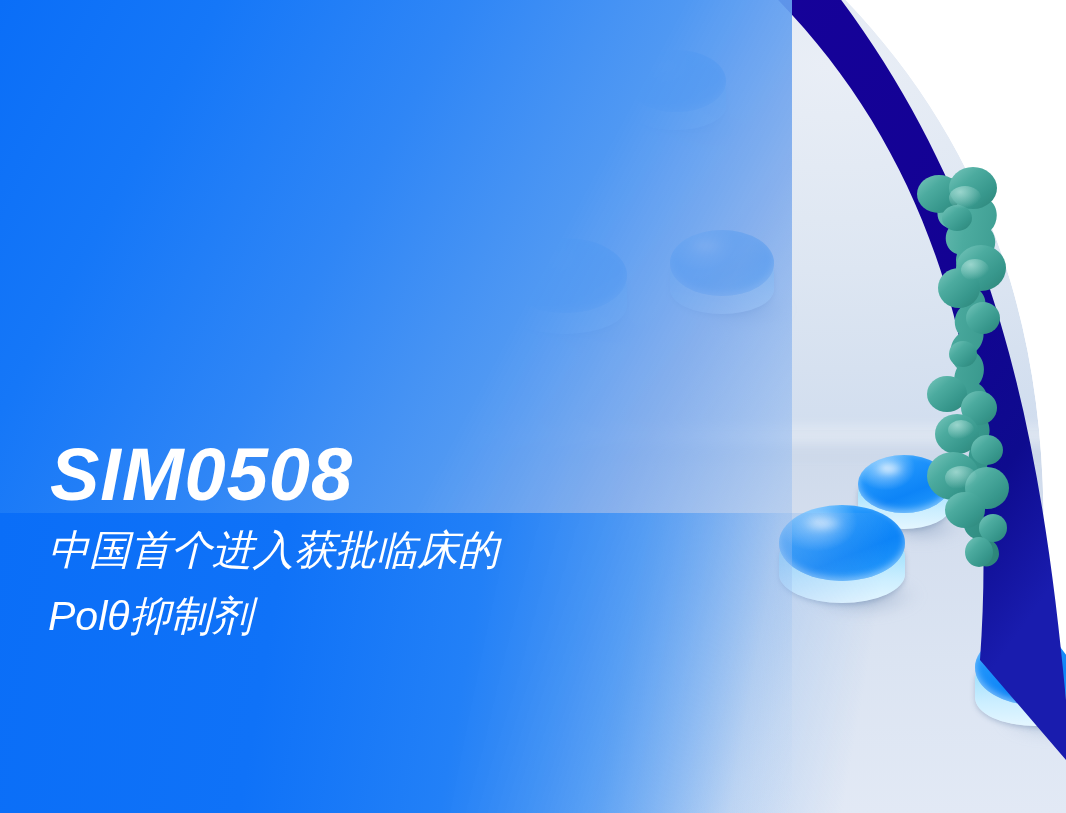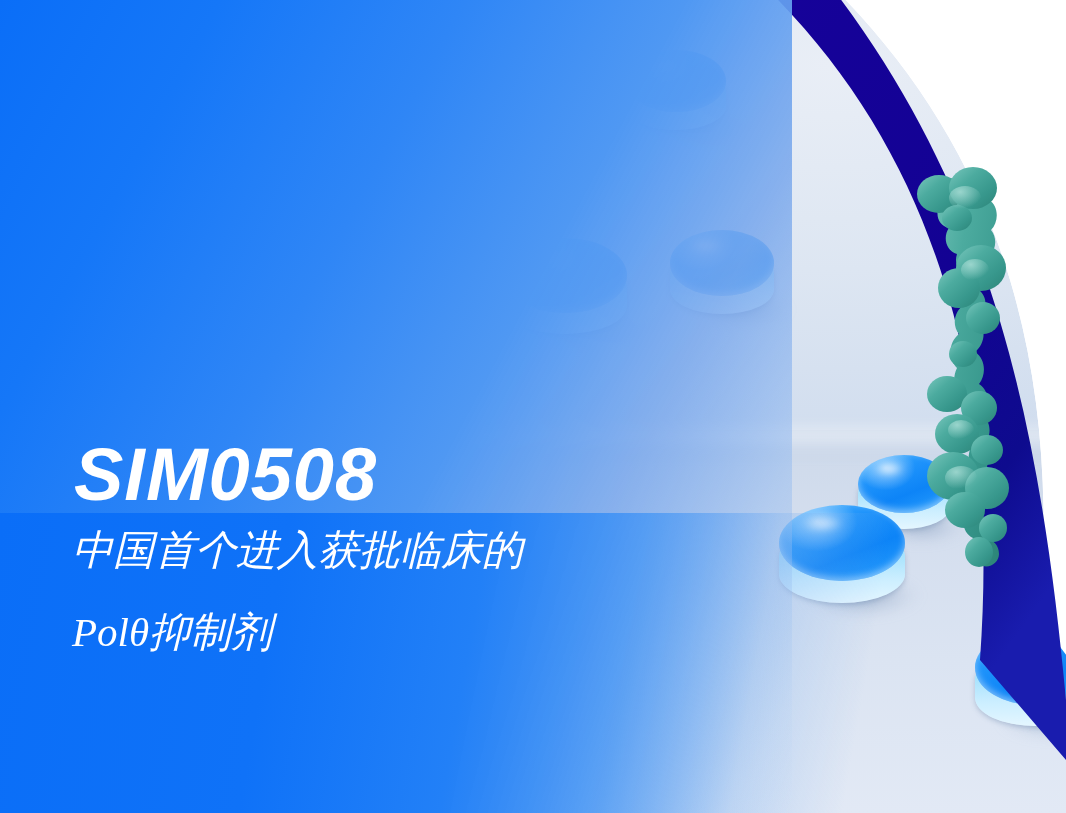--- a/index.html
+++ b/index.html
@@ -100,39 +100,39 @@
         #0a6ef8 0%,
         #0f72f8 26%,
         #2280f7 44%,
         rgba(70,150,244,.80) 58%,
         rgba(130,180,240,.34) 70%,
         rgba(190,214,244,0) 80%);
     pointer-events:none;
   }
 
   
-  .text-block{position:absolute;left:72px;top:438px;}
+  .text-block{position:absolute;left:48px;top:438px;}
   .headline{
     font-family:"Liberation Sans","DejaVu Sans",sans-serif;
     font-style:italic;font-weight:bold;
     font-size:74px;line-height:74px;
     letter-spacing:1px;
     color:#ffffff;
     white-space:nowrap;
     margin:0 0 6px 2px;
   }
   .subline{
     font-family:"Liberation Sans","DejaVu Sans",sans-serif;
     font-style:italic;font-weight:normal;
     font-size:41px;line-height:64px;
     color:#ffffff;
     white-space:nowrap;
     margin:0;
   }
-  .subline.l2{margin-top:18px;font-family:Liberation Serif, serif;}
+  .subline.l2{margin-top:2px;}
 </style>
 </head>
 <body>
 
 <div id="stage">
 
   <div class="photo-scene">
     <div class="scene-floor"></div>
     <div class="scene-seam"></div>
 

